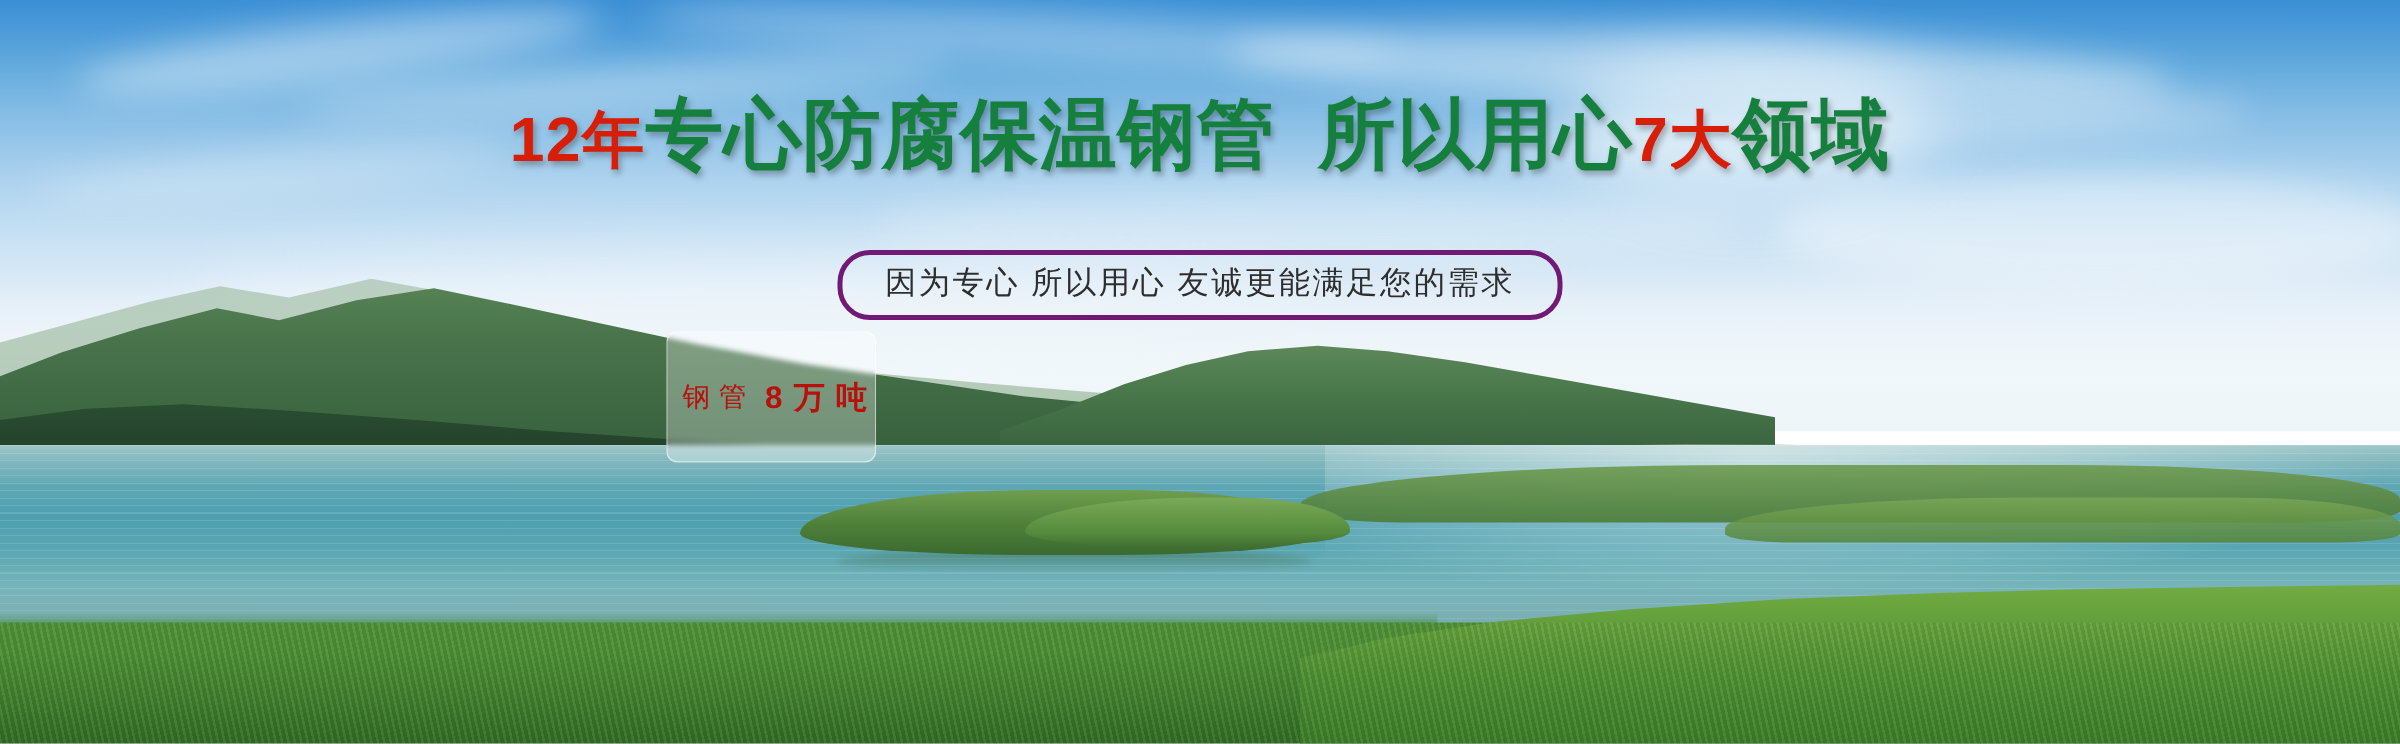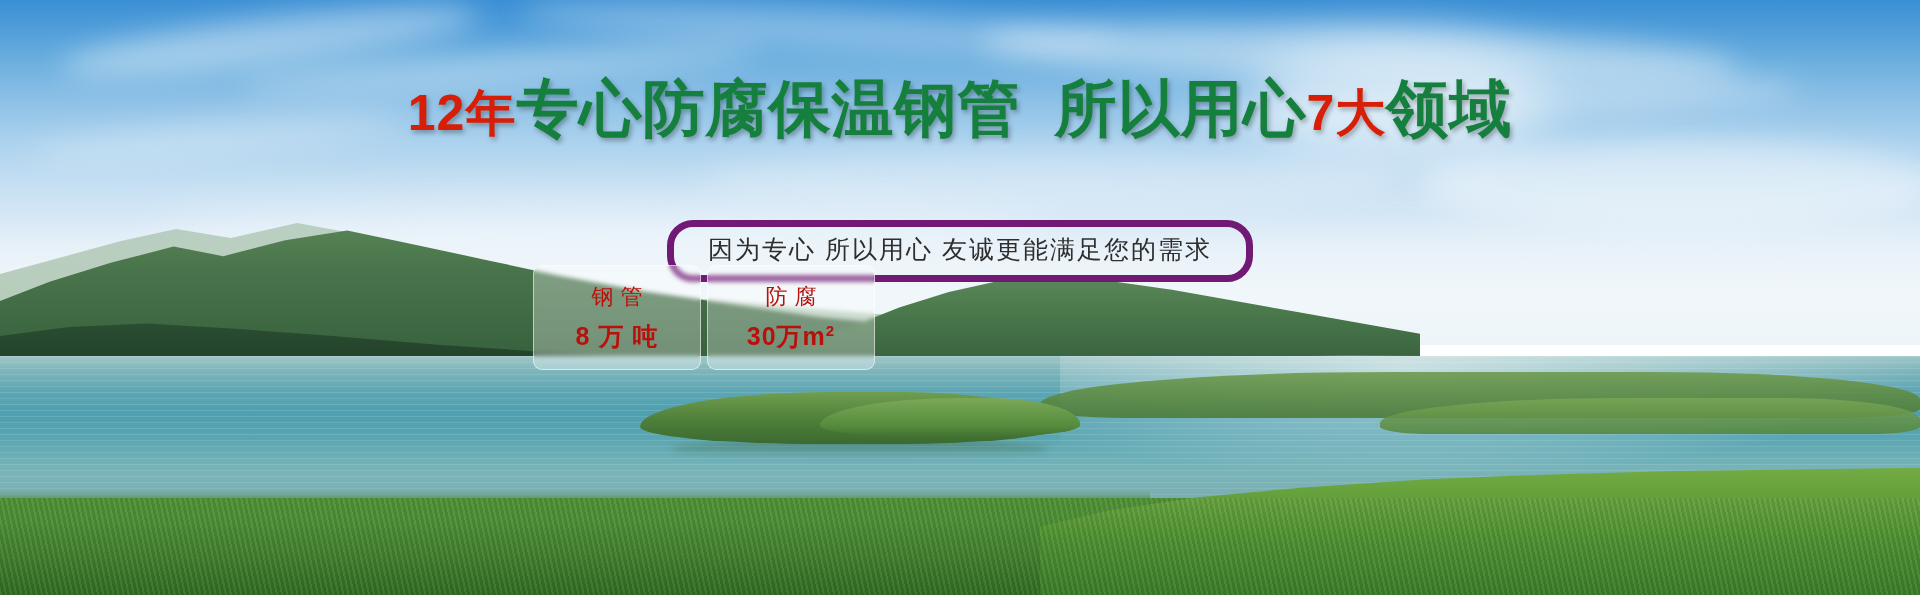--- a/index.html
+++ b/index.html
@@ -179,46 +179,45 @@
     text-shadow:2px 3px 5px rgba(0,0,0,.30);
   }
   .hl-gap { width:34px; }
 
   .subtitle-wrap {
     position:absolute; left:0; top:200px; width:1920px;
     text-align:center;
   }
   .subtitle {
     display:inline-block;
-    border:7px solid #701a75;
+    border:4px solid #701a75;
     border-radius:26px;
     padding:9px 34px 11px;
     font-size:25px;
     color:#2e2e2e;
     letter-spacing:2px;
     background:transparent;
     line-height:1.1;
-    margin-top:20px;
   }
 
   
   .cards {
     position:absolute; left:533px; top:265px;
     display:flex;
     gap:6px;
   }
   .card {
     width:168px;
     height:105px;
     border-radius:9px;
     background:rgba(255,255,255,0.30);
     border:1px solid rgba(255,255,255,0.55);
     backdrop-filter:blur(2px);
     display:flex;
-    flex-direction:column;
+    flex-direction:row;
     align-items:center;
     justify-content:center;
     gap:8px;
   }
   .card-label {
     font-size:22px;
     color:#b8110b;
     letter-spacing:7px;
     text-indent:7px;
     font-weight:normal;
@@ -286,21 +285,17 @@
       <div class="subtitle">因为专心 所以用心  友诚更能满足您的需求</div>
     </div>
 
     <div class="cards">
 
       <div class="card">
         <div class="card-label">钢管</div>
         <div class="card-value"><span>8 万 吨</span></div>
       </div>
 
-      <div class="card">
-        <div class="card-label">防腐</div>
-        <div class="card-value"><span>30万m</span><sup>2</sup></div>
-      </div>
 
 
     </div>
   </div>
 </div>
 
 </body></html>

